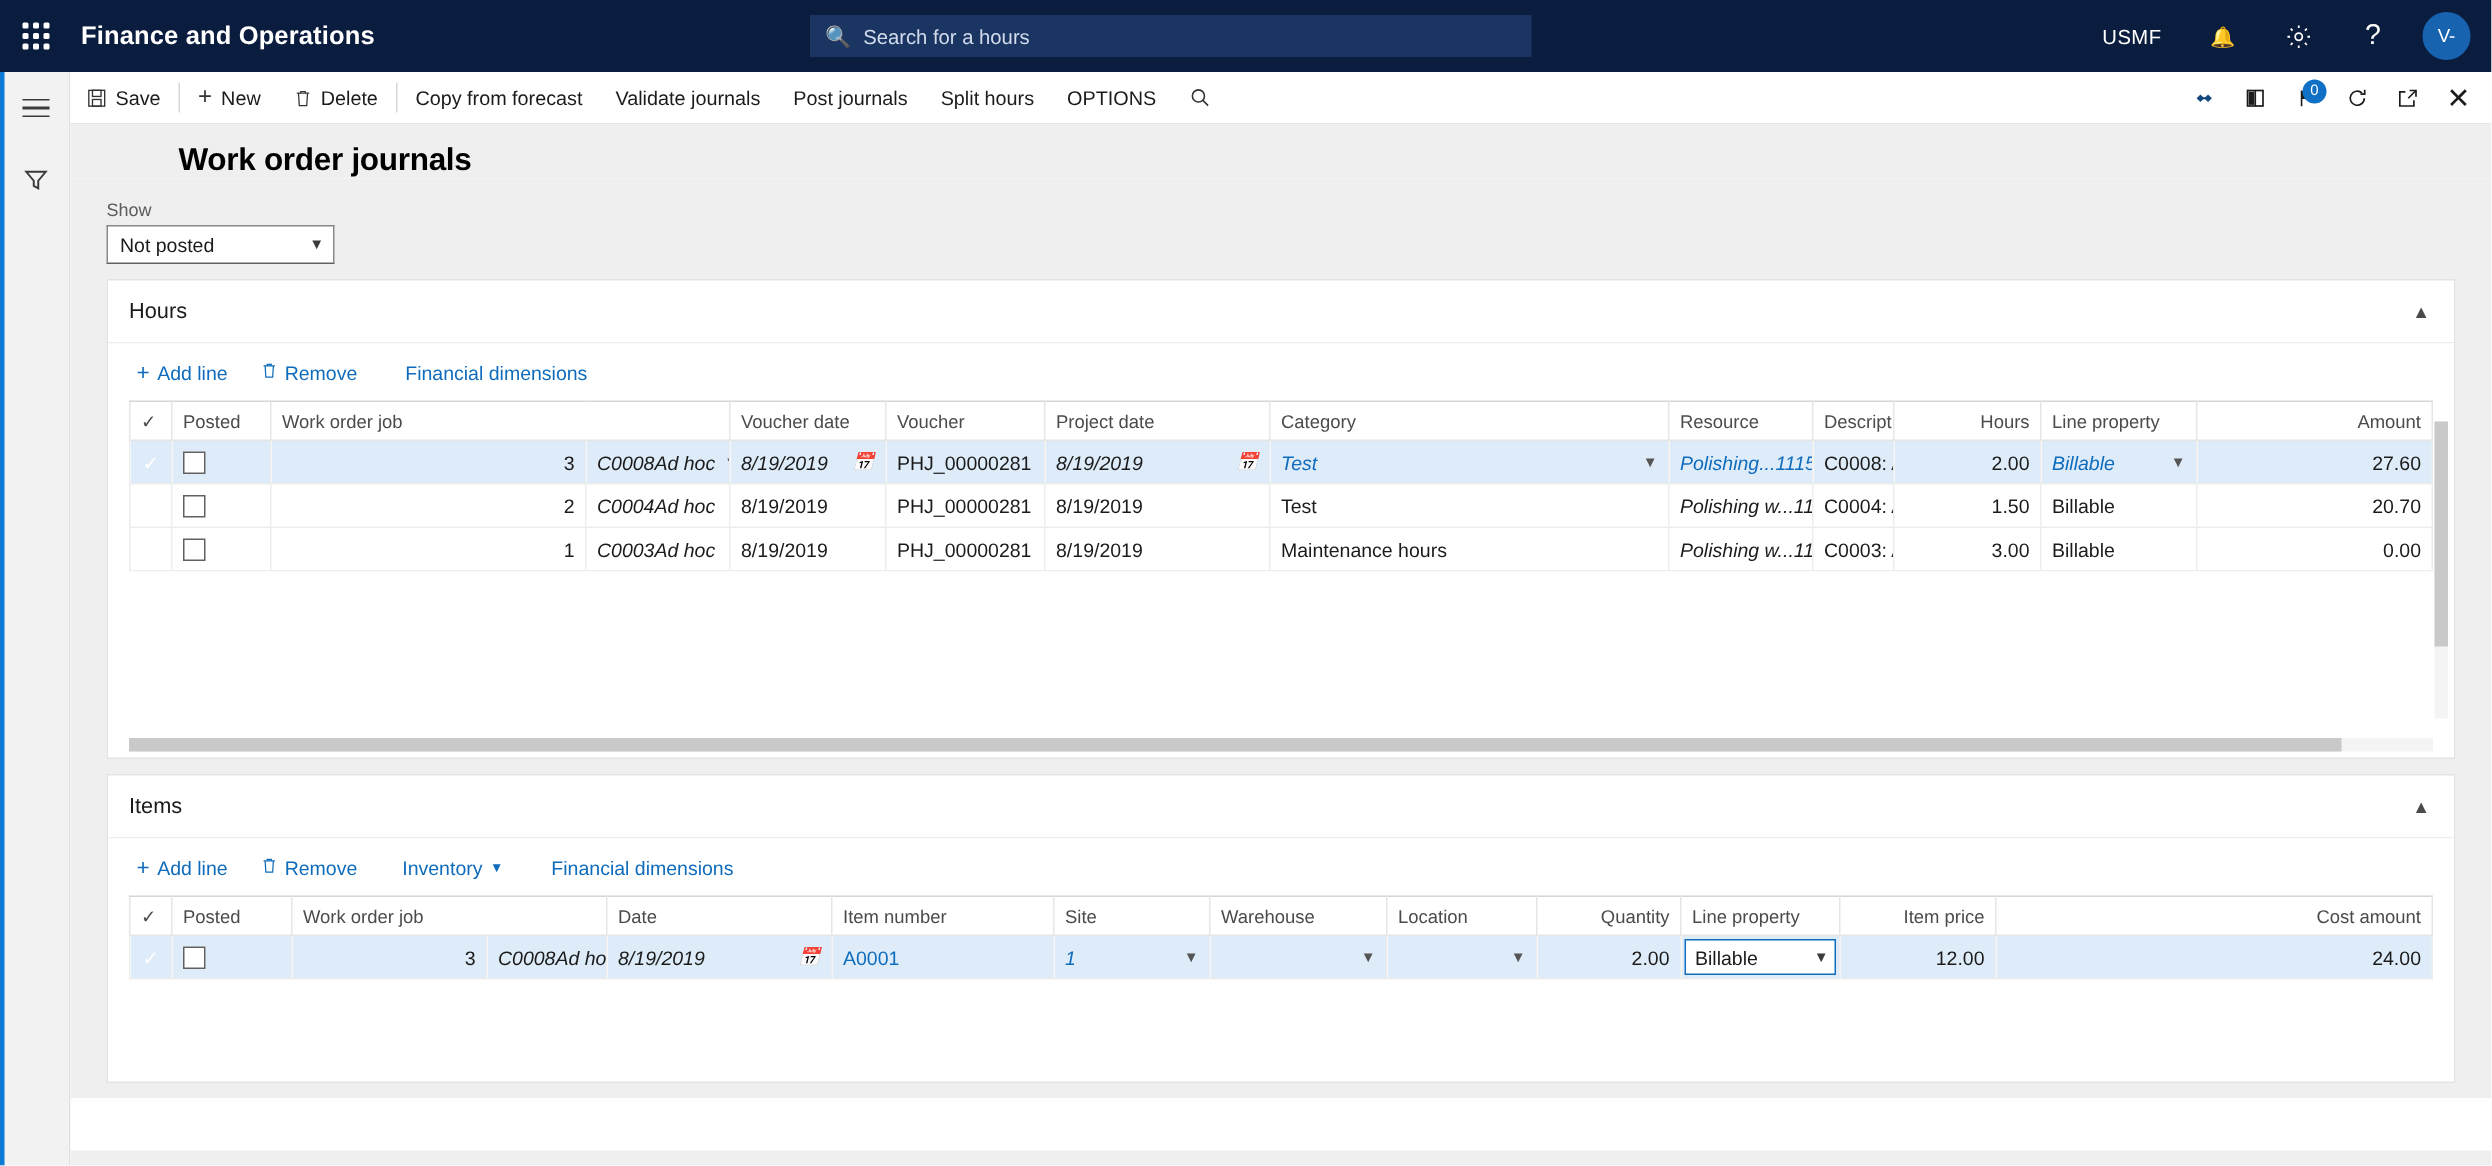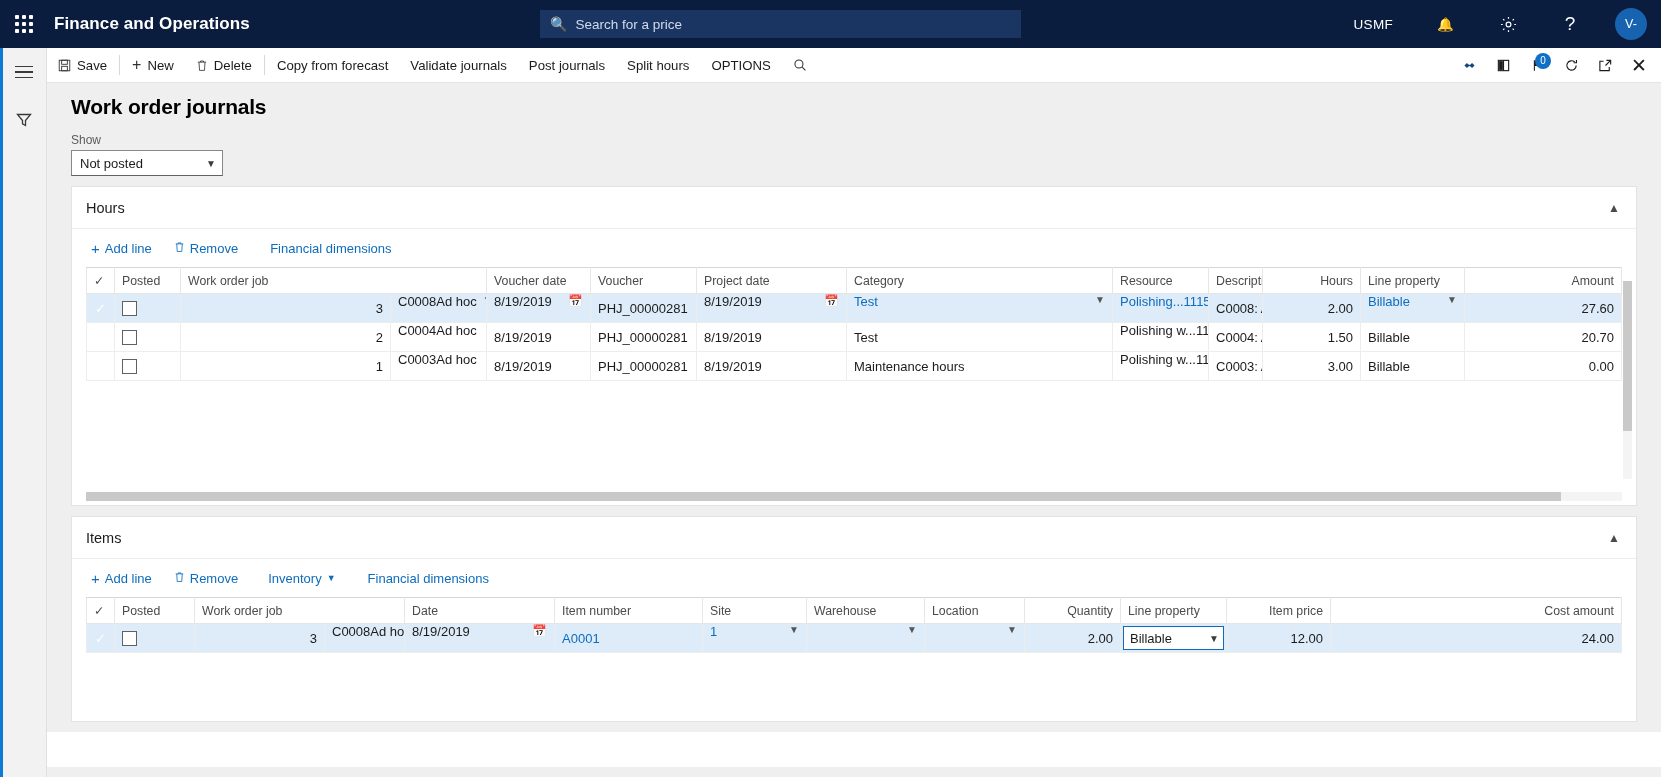--- a/index.html
+++ b/index.html
@@ -34,21 +34,21 @@
   }
   .search-box {
     position: absolute; left: 540px; top: 10px; width: 481px; height: 28px;
     background: #1b3563; display: flex; align-items: center; padding: 0 10px;
     cursor: text;
   }
   .search-box .sicon { color: #cdd7ea; font-size: 14px; margin-right: 8px; }
   .search-box .splace { color: #d2dbeb; font-size: 13.5px; }
   .topbar-right {
     position: absolute; right: 0; top: 0; height: 48px;
-    display: flex; align-items: center; gap: 16px;
+    display: flex; align-items: center; gap: 4px;
   }
   .tb-item {
     height: 48px; min-width: 46px; padding: 0 10px;
     display: flex; align-items: center; justify-content: center;
     color: #ffffff; font-size: 13.5px; cursor: pointer;
   }
   .tb-item.company { font-size: 13.5px; letter-spacing: .3px; padding: 0 14px;}
   .avatar {
     width: 32px; height: 32px; border-radius: 50%;
     background: #1763b0; color: #ffffff;
@@ -102,21 +102,21 @@
     position: absolute; top: 4px; right: 2px;
     background: #0f70c6; color: #ffffff; border-radius: 50%;
     width: 16px; height: 16px; font-size: 10px;
     display: flex; align-items: center; justify-content: center;
   }
   .close-x { font-size: 19px; color: #1b1b1b; font-weight: 300; }
 
   
   .pagehead { padding: 12px 0 0 24px; background: #efefef; }
   .breadcrumb { font-size: 12.5px; color: #333333; margin-bottom: 3px; }
-  .pagetitle { font-size: 21px; font-weight: bold; color: #000000; letter-spacing: -0.2px; }
+  .pagetitle { font-size: 21px; font-weight: bold; color: #000000; letter-spacing: -0.2px; margin-left: 48px; }
 
   .filterarea { background: #efefef; padding: 14px 0 10px 24px; }
   .field-label { font-size: 12px; color: #5c5c5c; margin-bottom: 3px; }
   .select-ctl {
     width: 152px; height: 26px; background: #ffffff;
     border: 1px solid #8a8886; border-bottom: 1px solid #616161;
     display: flex; align-items: center; justify-content: space-between;
     padding: 0 6px 0 8px; font-size: 13px; color: #1b1b1b; cursor: pointer; gap: 36px;
   }
   .chev { font-size: 10px; color: #3b3b3b; }
@@ -164,21 +164,21 @@
   .rowmark {
     width: 28px; background: #ffffff; border: 1px solid #ededed;
     text-align: center; padding: 0;
   }
   tr.selected .rowmark { background: #0f6cbd; color: #ffffff; }
   .hdr-check { width: 28px; text-align: center; padding: 0; color: #3a3a3a; }
   .cbx {
     display: inline-block; width: 15px; height: 15px;
     border: 1px solid #616161; background: #ffffff; vertical-align: middle;
   }
-  .cell-flex { display: flex; justify-content: space-between; height: 100%; }
+  .cell-flex { display: flex; align-items: center; justify-content: space-between; height: 100%; font-style: italic; }
   .lnk { color: #0f6cbd; }
   .muted-chev { color: #555; font-size: 10px; margin-left: 6px; }
   .cal-ico { color: #3c3c3c; font-size: 12px; }
   .grid-body-pad { height: 98px; background: #ffffff; }
 
   .scroll-v {
     position: absolute; width: 9px; background: #f4f4f4;
   }
   .scroll-v i { display:block; width: 9px; background: #c9c9c9; }
 
@@ -209,21 +209,21 @@
         <i></i>
         <i></i>
         <i></i>
         <i></i>
     </div>
   </div>
   <div class="app-title">Finance and Operations</div>
 
   <div class="search-box">
     <span class="sicon">🔍</span>
-    <span class="splace">Search for a price</span>
+    <span class="splace">Search for a hours</span>
   </div>
 
   <div class="topbar-right">
     <div class="tb-item company">USMF</div>
     <div class="tb-item">🔔</div>
     <div class="tb-item">
       <svg width="19" height="19" viewBox="0 0 24 24" fill="none" stroke="#ffffff" stroke-width="1.5">
         <circle cx="12" cy="12" r="3"></circle>
         <path d="M12 2.5v2.2M12 19.3v2.2M2.5 12h2.2M19.3 12h2.2M5.2 5.2l1.6 1.6M17.2 17.2l1.6 1.6M18.8 5.2l-1.6 1.6M6.8 17.2l-1.6 1.6"></path>
       </svg>

